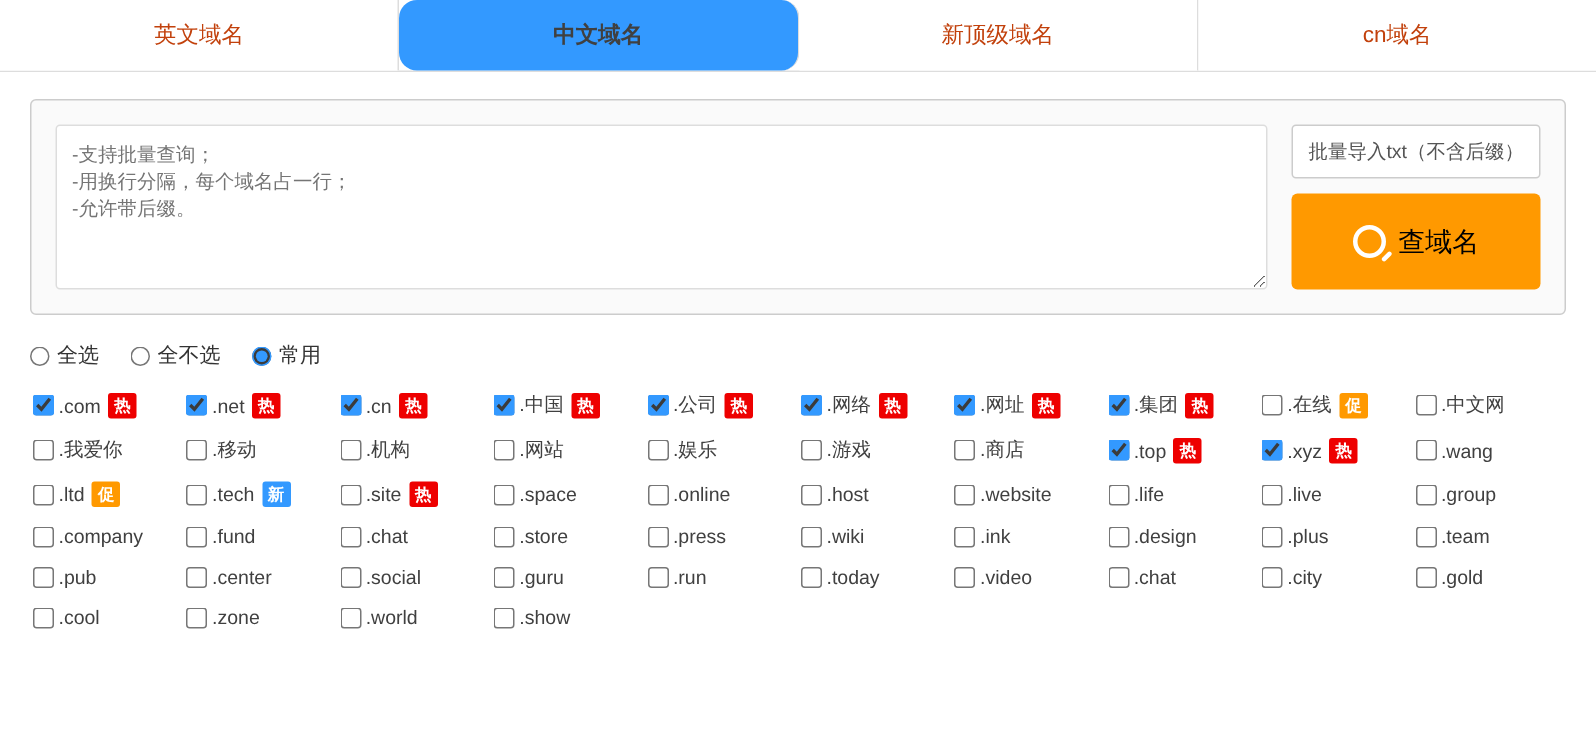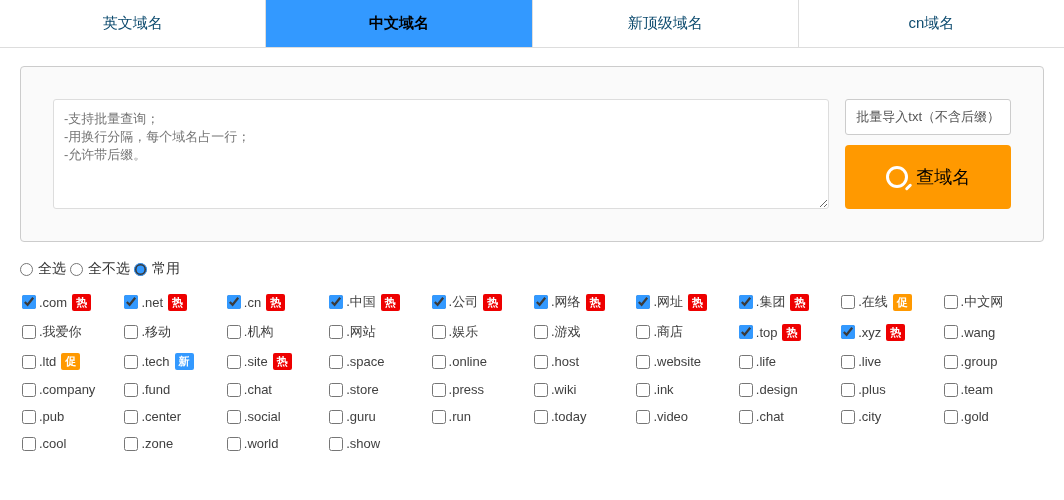--- a/index.html
+++ b/index.html
@@ -8,36 +8,37 @@
     .tabs {
       display: flex;
       border-bottom: 1px solid #ddd;
     }
     .tab {
       flex: 1;
       text-align: center;
       padding: 14px 0;
       cursor: pointer;
       font-size: 15px;
-      color: #0c4a6e;
+      color: #c2410c;
       border-right: 1px solid #ddd;
       background: #fff;
     }
     .tab:last-child { border-right: none; }
     .tab.active {
       background: #3399ff;
-      color: #000000;
+      color: #404040;
       font-weight: bold;
+      border-radius: 12px;
     }
 
     .search-area {
       margin: 18px 20px;
       border: 1px solid #ccc;
       border-radius: 4px;
-      padding: 32px;
+      padding: 16px;
       display: flex;
       gap: 16px;
       background: #fafafa;
     }
     .search-textarea {
       flex: 1;
       min-height: 110px;
       border: 1px solid #ddd;
       border-radius: 3px;
       padding: 10px;
@@ -95,21 +96,21 @@
       width: 3px;
       height: 8px;
       background: #fff;
       transform: rotate(45deg);
       border-radius: 2px;
     }
 
     .options-row {
       margin: 0 20px 12px;
       display: flex;
-      gap: 4px;
+      gap: 21px;
     }
     .radio-label {
       display: flex;
       align-items: center;
       gap: 5px;
       cursor: pointer;
       font-size: 14px;
     }
     .radio-label input[type="radio"] { accent-color: #3399ff; }
 

